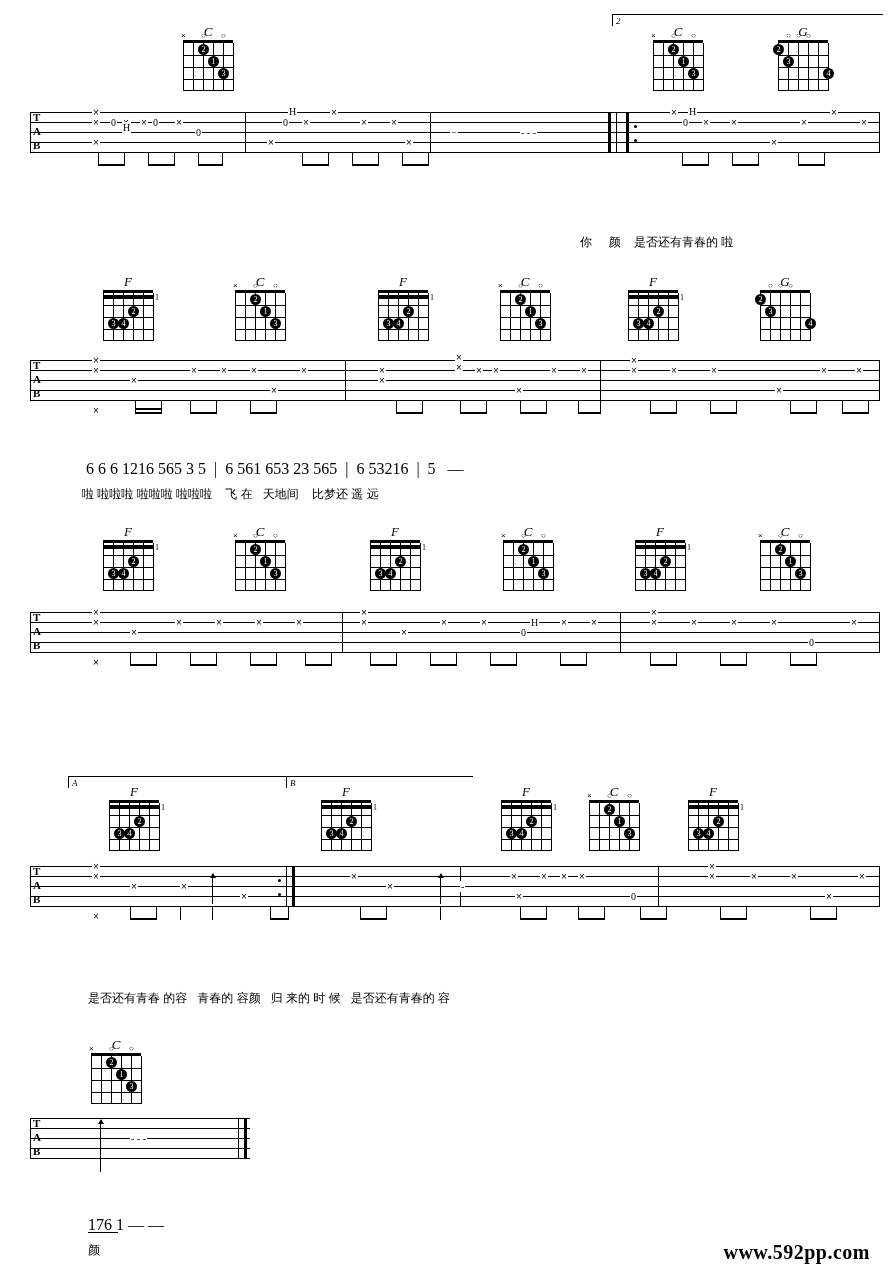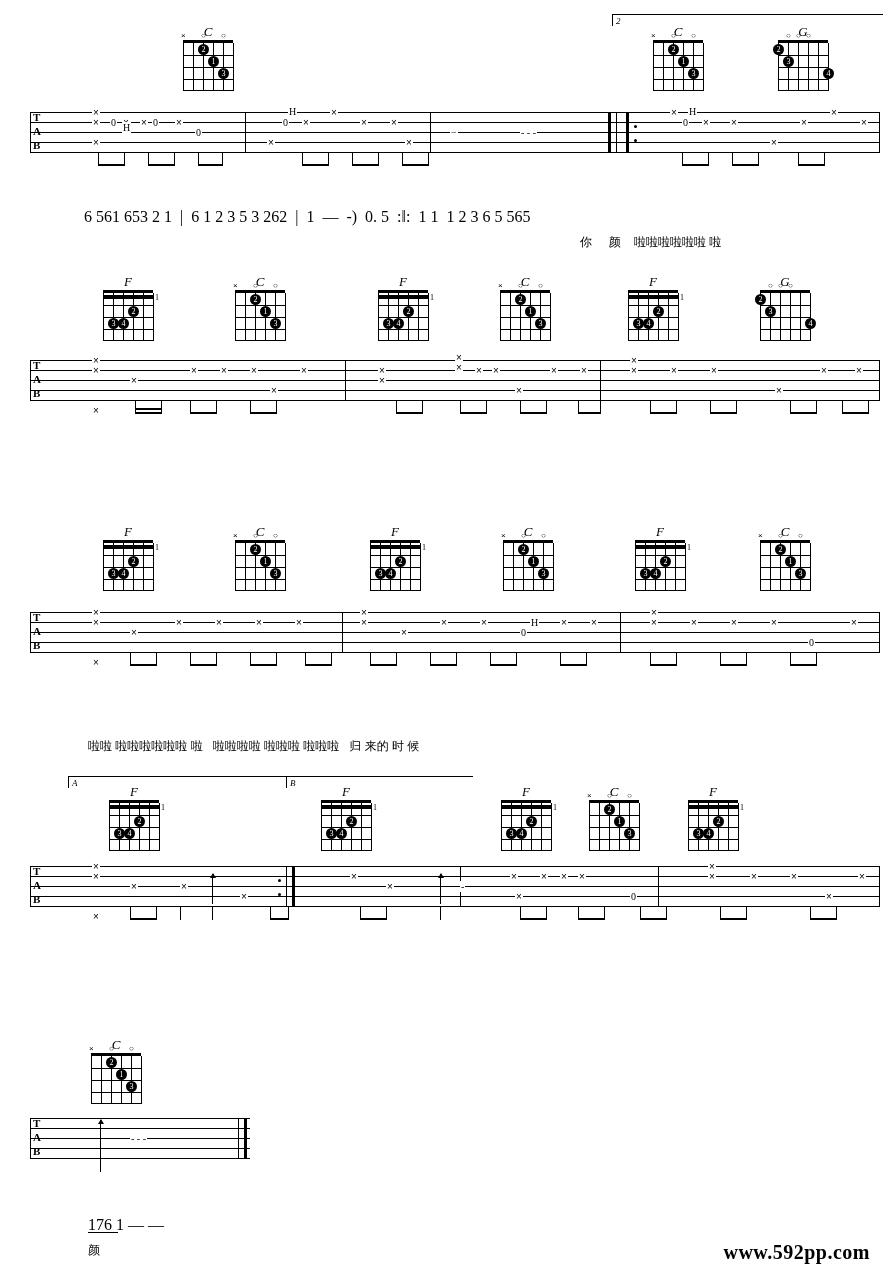--- a/index.html
+++ b/index.html
@@ -203,22 +203,21 @@
     <div class="stem" style="left:678px;top:40px;height:14px"></div>
     <div class="stem" style="left:702px;top:40px;height:14px"></div>
     <div class="beam" style="left:702px;top:52px;width:26px"></div>
     <div class="stem" style="left:728px;top:40px;height:14px"></div>
     <div class="stem" style="left:768px;top:40px;height:14px"></div>
     <div class="beam" style="left:768px;top:52px;width:26px"></div>
     <div class="stem" style="left:794px;top:40px;height:14px"></div>
     <div class="updot" style="left:604px;top:13px"></div>
     <div class="updot" style="left:604px;top:27px"></div>
   </div>
-  <div class="numline" style="left:84px;top:208px;">6 561 653 2 1  |  6 1 2 3 5 3 262  |  1  —  -)  0. 5  :‖:  1 1  1 2 3 6 5 565</div>
-  <div class="lyr" style="left:580px;top:234px;">你     颜    啦啦啦啦啦啦 啦</div>
+  <div class="lyr" style="left:580px;top:234px;">你     颜    是否还有青春的 啦</div>
 
   <div class="chord" style="left:100px;top:290px;">
     <div class="cname">F</div>
     <div class="grid">
       <div class="v" style="left:0"></div>
         <div class="v" style="left:10px"></div>
         <div class="v" style="left:20px"></div>
       <div class="v" style="left:30px"></div>
         <div class="v" style="left:40px"></div>
         <div class="v" style="left:50px"></div>
@@ -405,20 +404,22 @@
     <div class="stem" style="left:680px;top:40px;height:14px"></div>
     <div class="beam" style="left:680px;top:52px;width:26px"></div>
     <div class="stem" style="left:706px;top:40px;height:14px"></div>
     <div class="stem" style="left:760px;top:40px;height:14px"></div>
     <div class="beam" style="left:760px;top:52px;width:26px"></div>
     <div class="stem" style="left:786px;top:40px;height:14px"></div>
     <div class="stem" style="left:812px;top:40px;height:14px"></div>
     <div class="beam" style="left:812px;top:52px;width:26px"></div>
     <div class="stem" style="left:838px;top:40px;height:14px"></div>
   </div>
+  <div class="numline" style="left:86px;top:460px;">6 6 6 1216 565 3 5  |  6 561 653 23 565  |  6 53216  |  5   —</div>
+  <div class="lyr" style="left:82px;top:486px;">啦 啦啦啦 啦啦啦 啦啦啦    飞 在   天地间    比梦还 遥 远</div>
 
   <div class="chord" style="left:100px;top:540px;">
     <div class="cname">F</div>
     <div class="grid">
       <div class="v" style="left:0"></div>
         <div class="v" style="left:10px"></div>
         <div class="v" style="left:20px"></div>
       <div class="v" style="left:30px"></div>
         <div class="v" style="left:40px"></div>
         <div class="v" style="left:50px"></div>
@@ -603,21 +604,20 @@
     <div class="stem" style="left:620px;top:40px;height:14px"></div>
     <div class="beam" style="left:620px;top:52px;width:26px"></div>
     <div class="stem" style="left:646px;top:40px;height:14px"></div>
     <div class="stem" style="left:690px;top:40px;height:14px"></div>
     <div class="beam" style="left:690px;top:52px;width:26px"></div>
     <div class="stem" style="left:716px;top:40px;height:14px"></div>
     <div class="stem" style="left:760px;top:40px;height:14px"></div>
     <div class="beam" style="left:760px;top:52px;width:26px"></div>
     <div class="stem" style="left:786px;top:40px;height:14px"></div>
   </div>
-  <div class="lyr" style="left:88px;top:738px;">啦啦 啦啦啦啦啦啦 啦   啦啦啦啦 啦啦啦 啦啦啦   归 来的 时 候</div>
 
   <div class="ending" style="left:68px;top:776px;width:218px;">
     <span>A</span>
   </div>
   <div class="ending" style="left:286px;top:776px;width:186px;">
     <span>B</span>
   </div>
 
   <div class="chord" style="left:106px;top:800px;">
     <div class="cname">F</div>
@@ -784,20 +784,21 @@
     <div class="stem" style="left:610px;top:40px;height:14px"></div>
     <div class="beam" style="left:610px;top:52px;width:26px"></div>
     <div class="stem" style="left:636px;top:40px;height:14px"></div>
     <div class="stem" style="left:690px;top:40px;height:14px"></div>
     <div class="beam" style="left:690px;top:52px;width:26px"></div>
     <div class="stem" style="left:716px;top:40px;height:14px"></div>
     <div class="stem" style="left:780px;top:40px;height:14px"></div>
     <div class="beam" style="left:780px;top:52px;width:26px"></div>
     <div class="stem" style="left:806px;top:40px;height:14px"></div>
   </div>
+  <div class="lyr" style="left:88px;top:990px;">是否还有青春 的容   青春的 容颜   归 来的 时 候   是否还有青春的 容</div>
 
   <div class="chord" style="left:88px;top:1053px;">
     <div class="cname">C</div>
     <div class="grid">
       <div class="v" style="left:0"></div>
         <div class="v" style="left:10px"></div>
         <div class="v" style="left:20px"></div>
       <div class="v" style="left:30px"></div>
         <div class="v" style="left:40px"></div>
         <div class="v" style="left:50px"></div>

